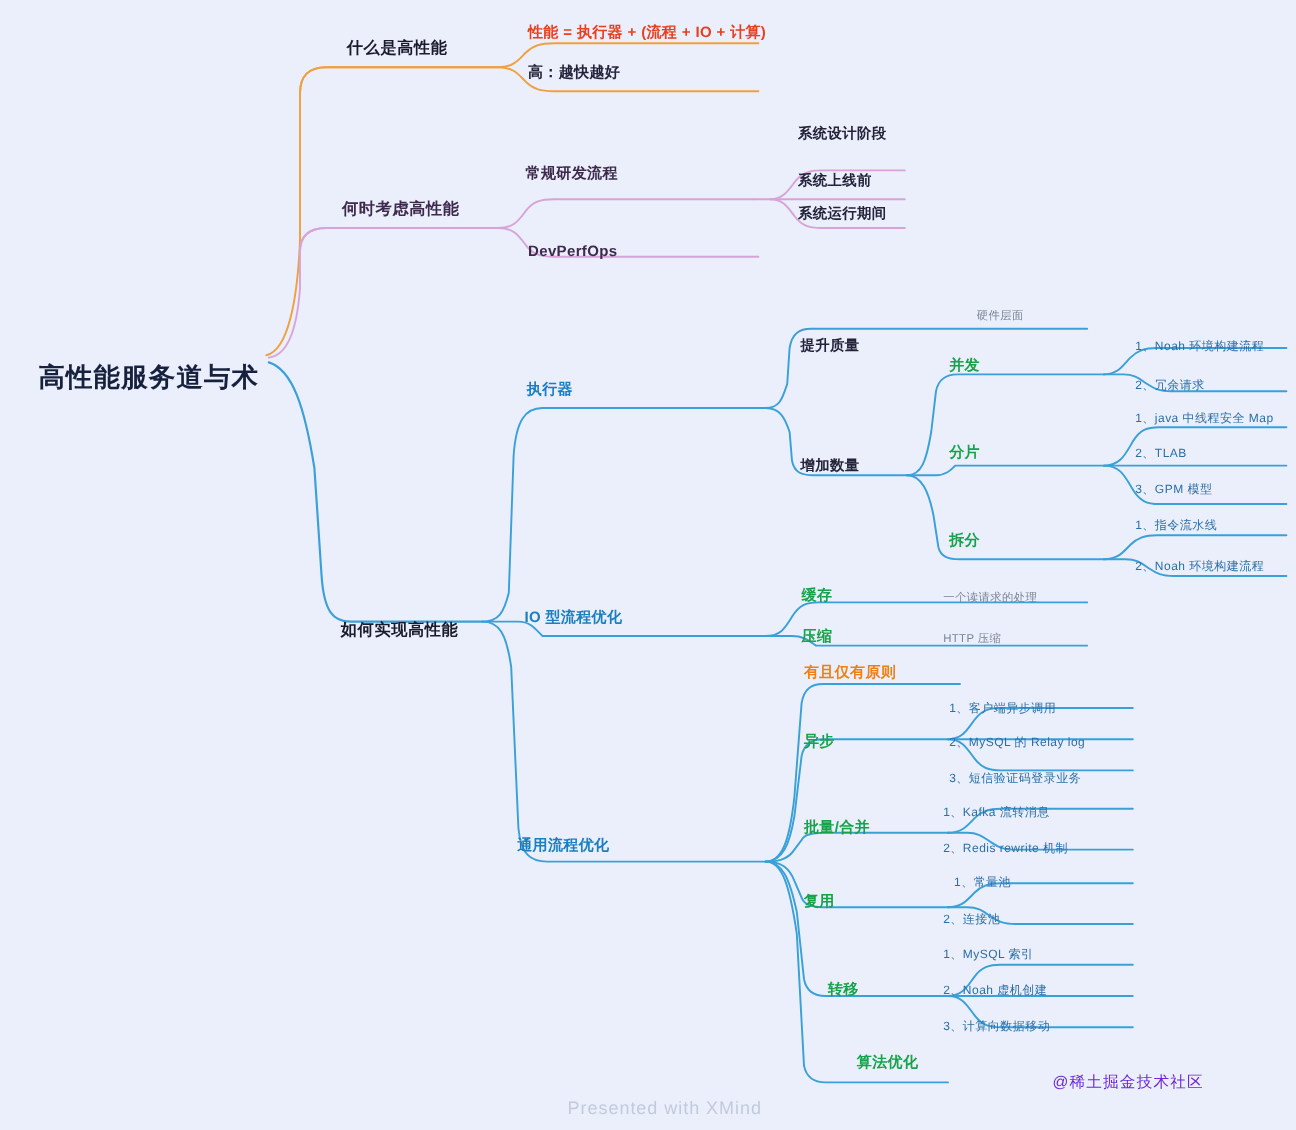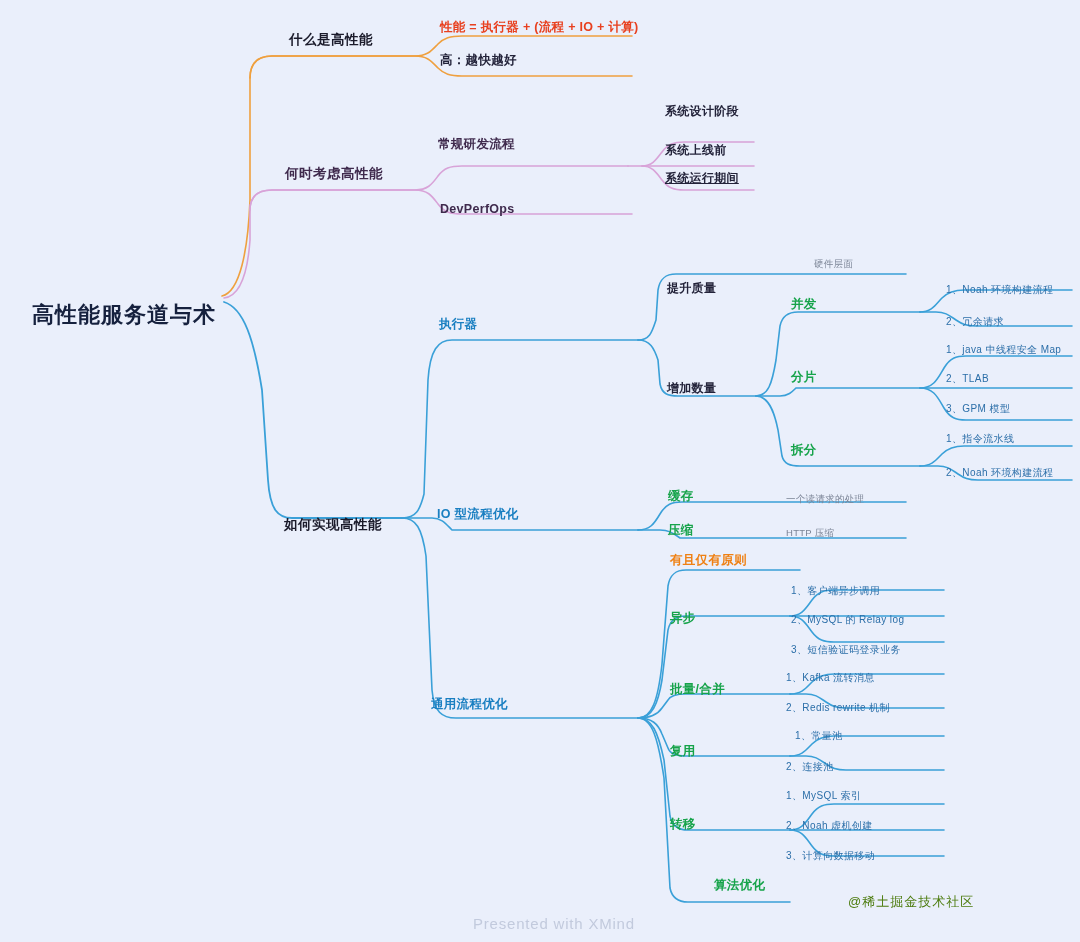--- a/index.html
+++ b/index.html
@@ -27,22 +27,22 @@
   .lvl3-green{font-size:12.5px;font-weight:bold;color:#16a34a;letter-spacing:.3px;}
   .lvl3-orange{font-size:12.5px;font-weight:bold;color:#ef8013;letter-spacing:.3px;}
   .leaf-gray{font-size:9.5px;color:#7b8496;letter-spacing:.3px;}
   .leaf-blue{font-size:10px;color:#2b6ea8;letter-spacing:.4px;}
 
   .footer-xmind{
     position:absolute;left:473px;top:915px;
     font-size:15px;color:#c2cadd;letter-spacing:.8px;
   }
   .watermark{
-    position:absolute;left:848px;top:893px;
-    font-size:13px;color:#4d7c0f;letter-spacing:1px;
+    position:absolute;left:877px;top:893px;
+    font-size:13px;color:#6d28d9;letter-spacing:1px;
   }
 </style>
 </head>
 <body style="background: rgb(234, 239, 251);">
 
 <div id="mindmap">
 
   <svg class="links" viewBox="0 0 1080 942">
     <g fill="none" stroke-width="1.6" stroke-linecap="round">
 
@@ -111,21 +111,21 @@
   <div class="node lvl1" style="left:289px;top:33px;">什么是高性能</div>
   <div class="node lvl2-orange-red" style="left:440px;top:21px;">性能 = 执行器 + (流程 + IO + 计算)</div>
   <div class="node lvl2-dark" style="left:440px;top:54px;">高：越快越好</div>
 
   <div class="node lvl1 purple" style="left:285px;top:167px;">何时考虑高性能</div>
   <div class="node lvl2-purple" style="left:438px;top:138px;">常规研发流程</div>
   <div class="node lvl2-purple" style="left:440px;top:203px;">DevPerfOps</div>
 
   <div class="node lvl3-dark" style="left:665px;top:105px;">系统设计阶段</div>
   <div class="node lvl3-dark" style="left:665px;top:144px;">系统上线前</div>
-  <div class="node lvl3-dark" style="left:665px;top:172px;text-decoration:underline;">系统运行期间</div>
+  <div class="node lvl3-dark" style="left:665px;top:172px;">系统运行期间</div>
 
   <div class="node lvl1" style="left:284px;top:518px;">如何实现高性能</div>
 
   <div class="node lvl2-blue" style="left:439px;top:318px;">执行器</div>
 
   <div class="node lvl3-dark" style="left:667px;top:255px;margin-top:27px;">提升质量</div>
   <div class="node leaf-gray" style="left:786px;top:259px;margin-left:28px;">硬件层面</div>
 
   <div class="node lvl3-dark" style="left:667px;top:382px;">增加数量</div>
 
@@ -158,21 +158,21 @@
   <div class="node leaf-blue" style="left:791px;top:645px;">3、短信验证码登录业务</div>
 
   <div class="node lvl3-green" style="left:670px;top:683px;">批量/合并</div>
   <div class="node leaf-blue" style="left:786px;top:673px;">1、Kafka 流转消息</div>
   <div class="node leaf-blue" style="left:786px;top:703px;">2、Redis rewrite 机制</div>
 
   <div class="node lvl3-green" style="left:670px;top:745px;">复用</div>
   <div class="node leaf-blue" style="left:795px;top:731px;">1、常量池</div>
   <div class="node leaf-blue" style="left:786px;top:762px;">2、连接池</div>
 
-  <div class="node lvl3-green" style="left:670px;top:818px;">转移</div>
+  <div class="node lvl3-green" style="left:690px;top:818px;">转移</div>
   <div class="node leaf-blue" style="left:786px;top:791px;">1、MySQL 索引</div>
   <div class="node leaf-blue" style="left:786px;top:821px;">2、Noah 虚机创建</div>
   <div class="node leaf-blue" style="left:786px;top:851px;">3、计算向数据移动</div>
 
   <div class="node lvl3-green" style="left:670px;top:879px;padding-left:44px;">算法优化</div>
 
   <div class="footer-xmind">Presented with XMind</div>
   <div class="watermark">@稀土掘金技术社区</div>
 
 </div>

